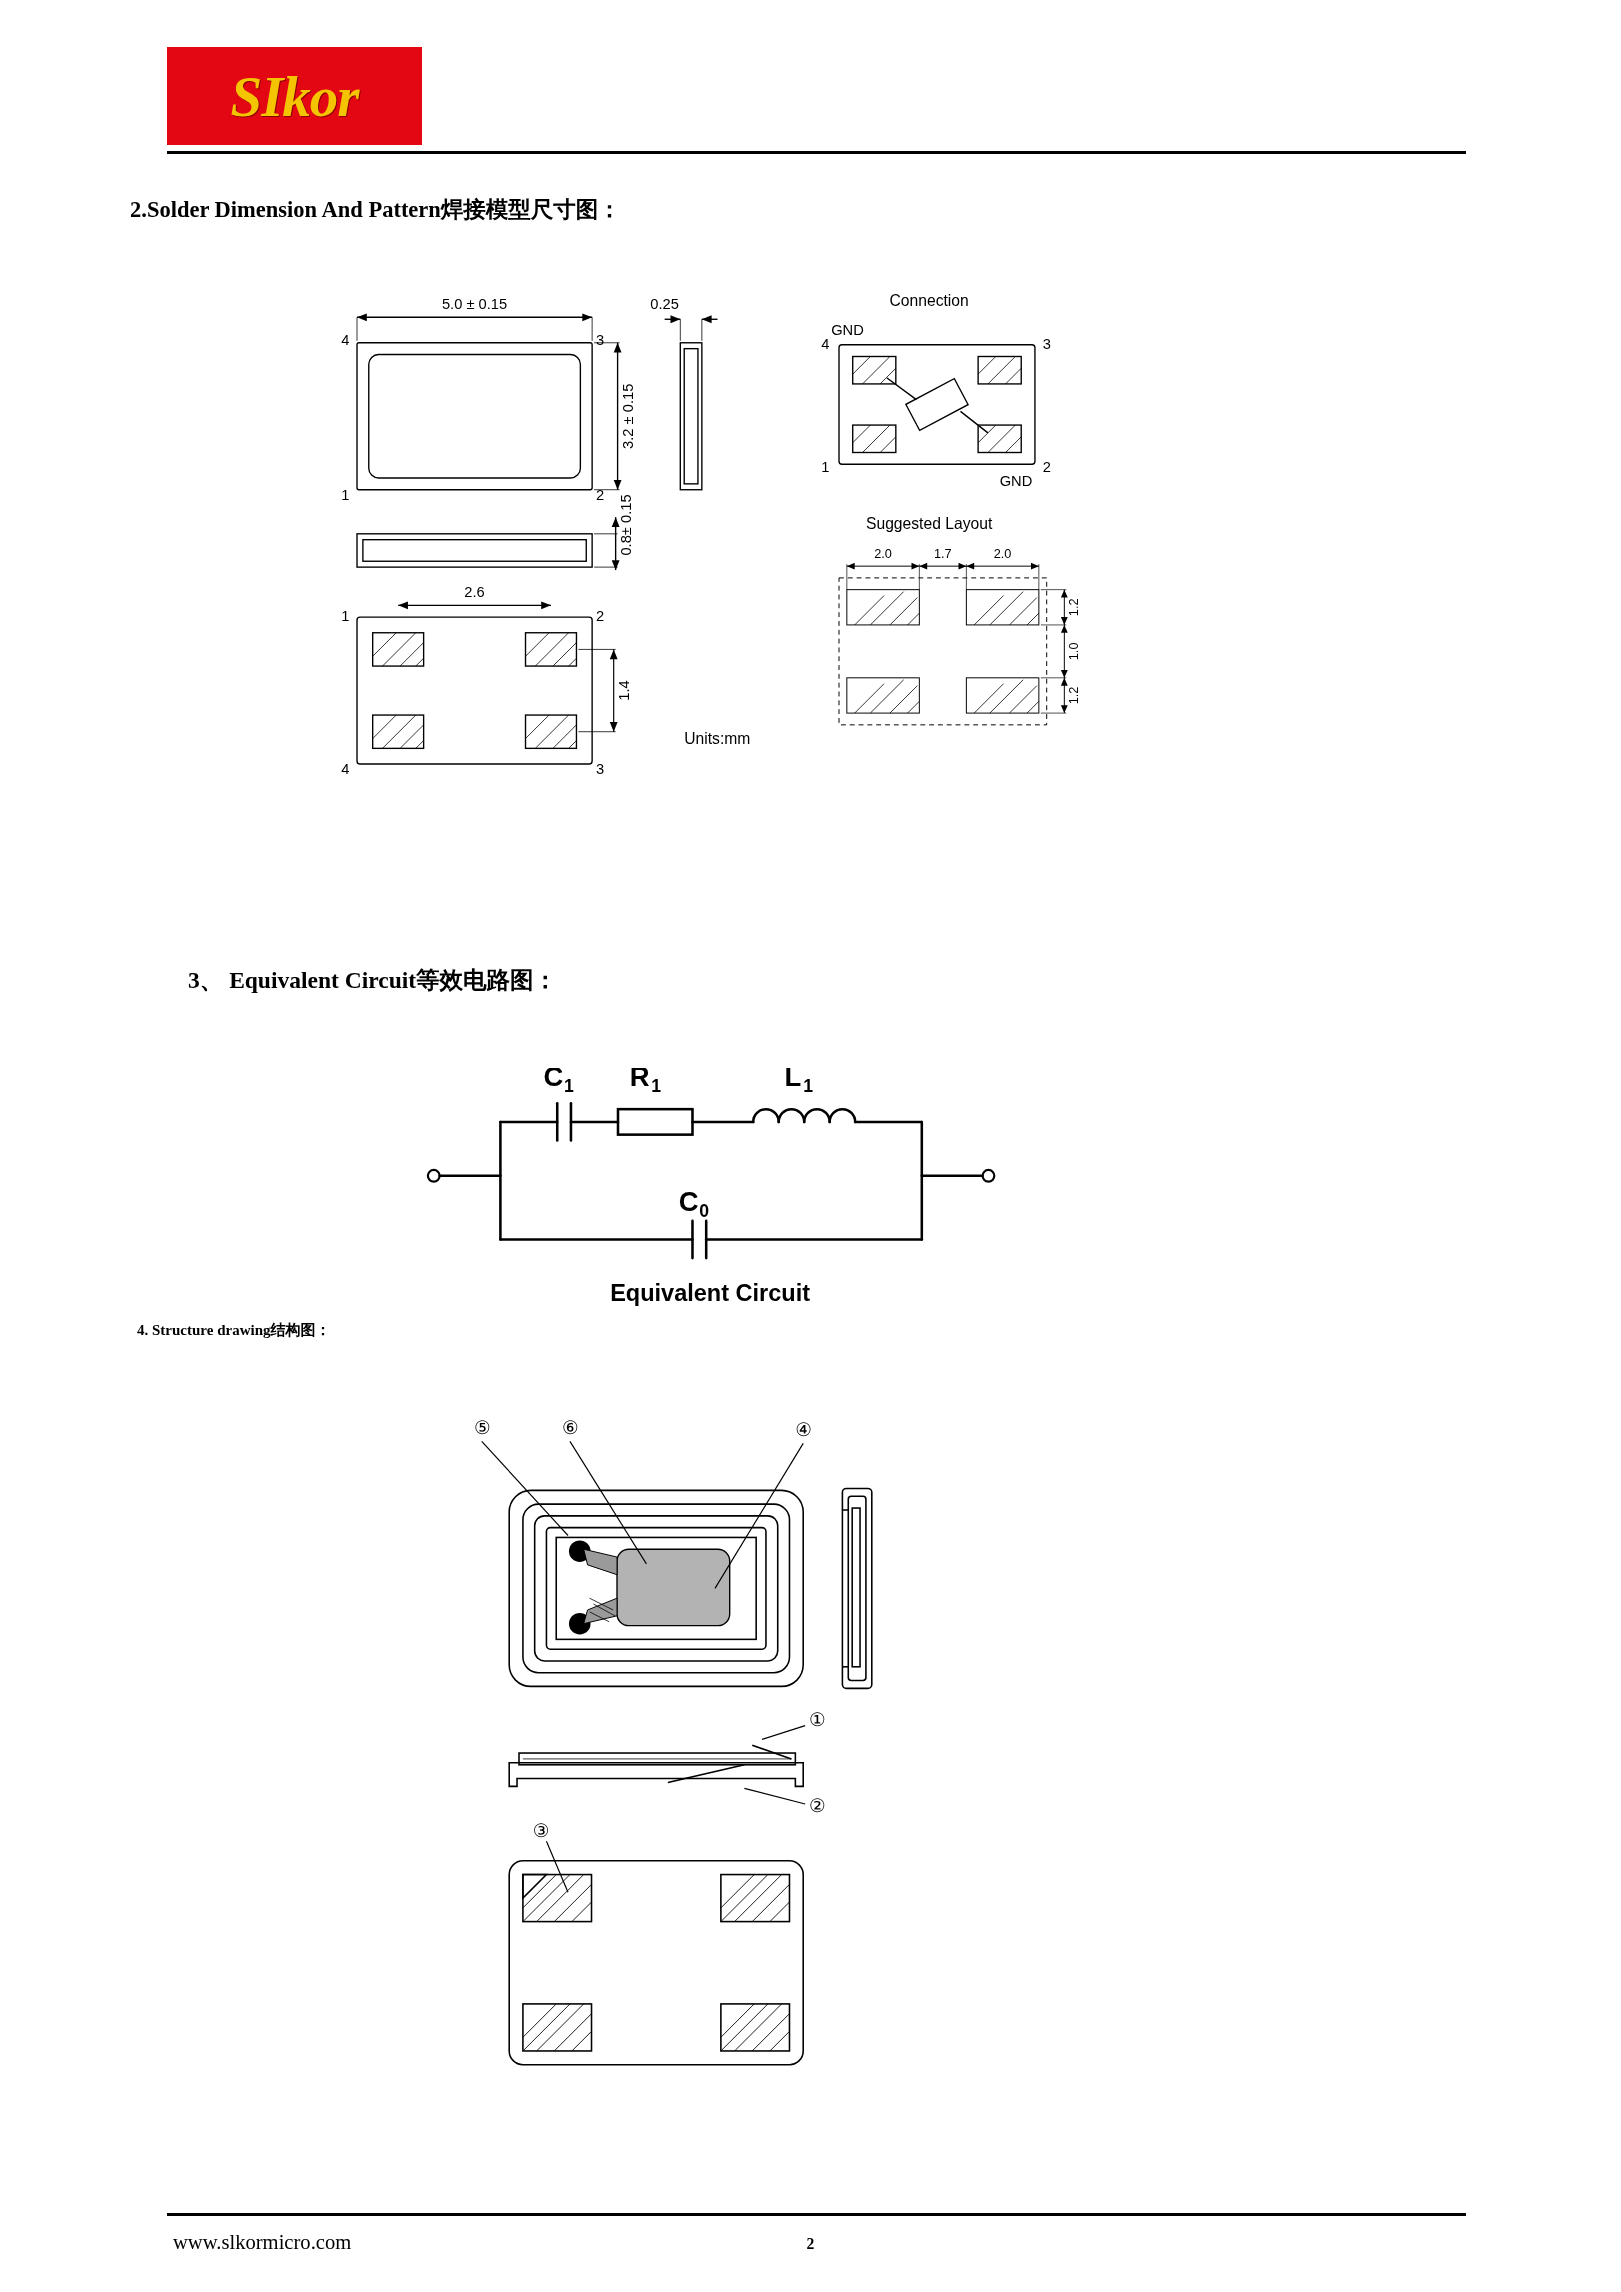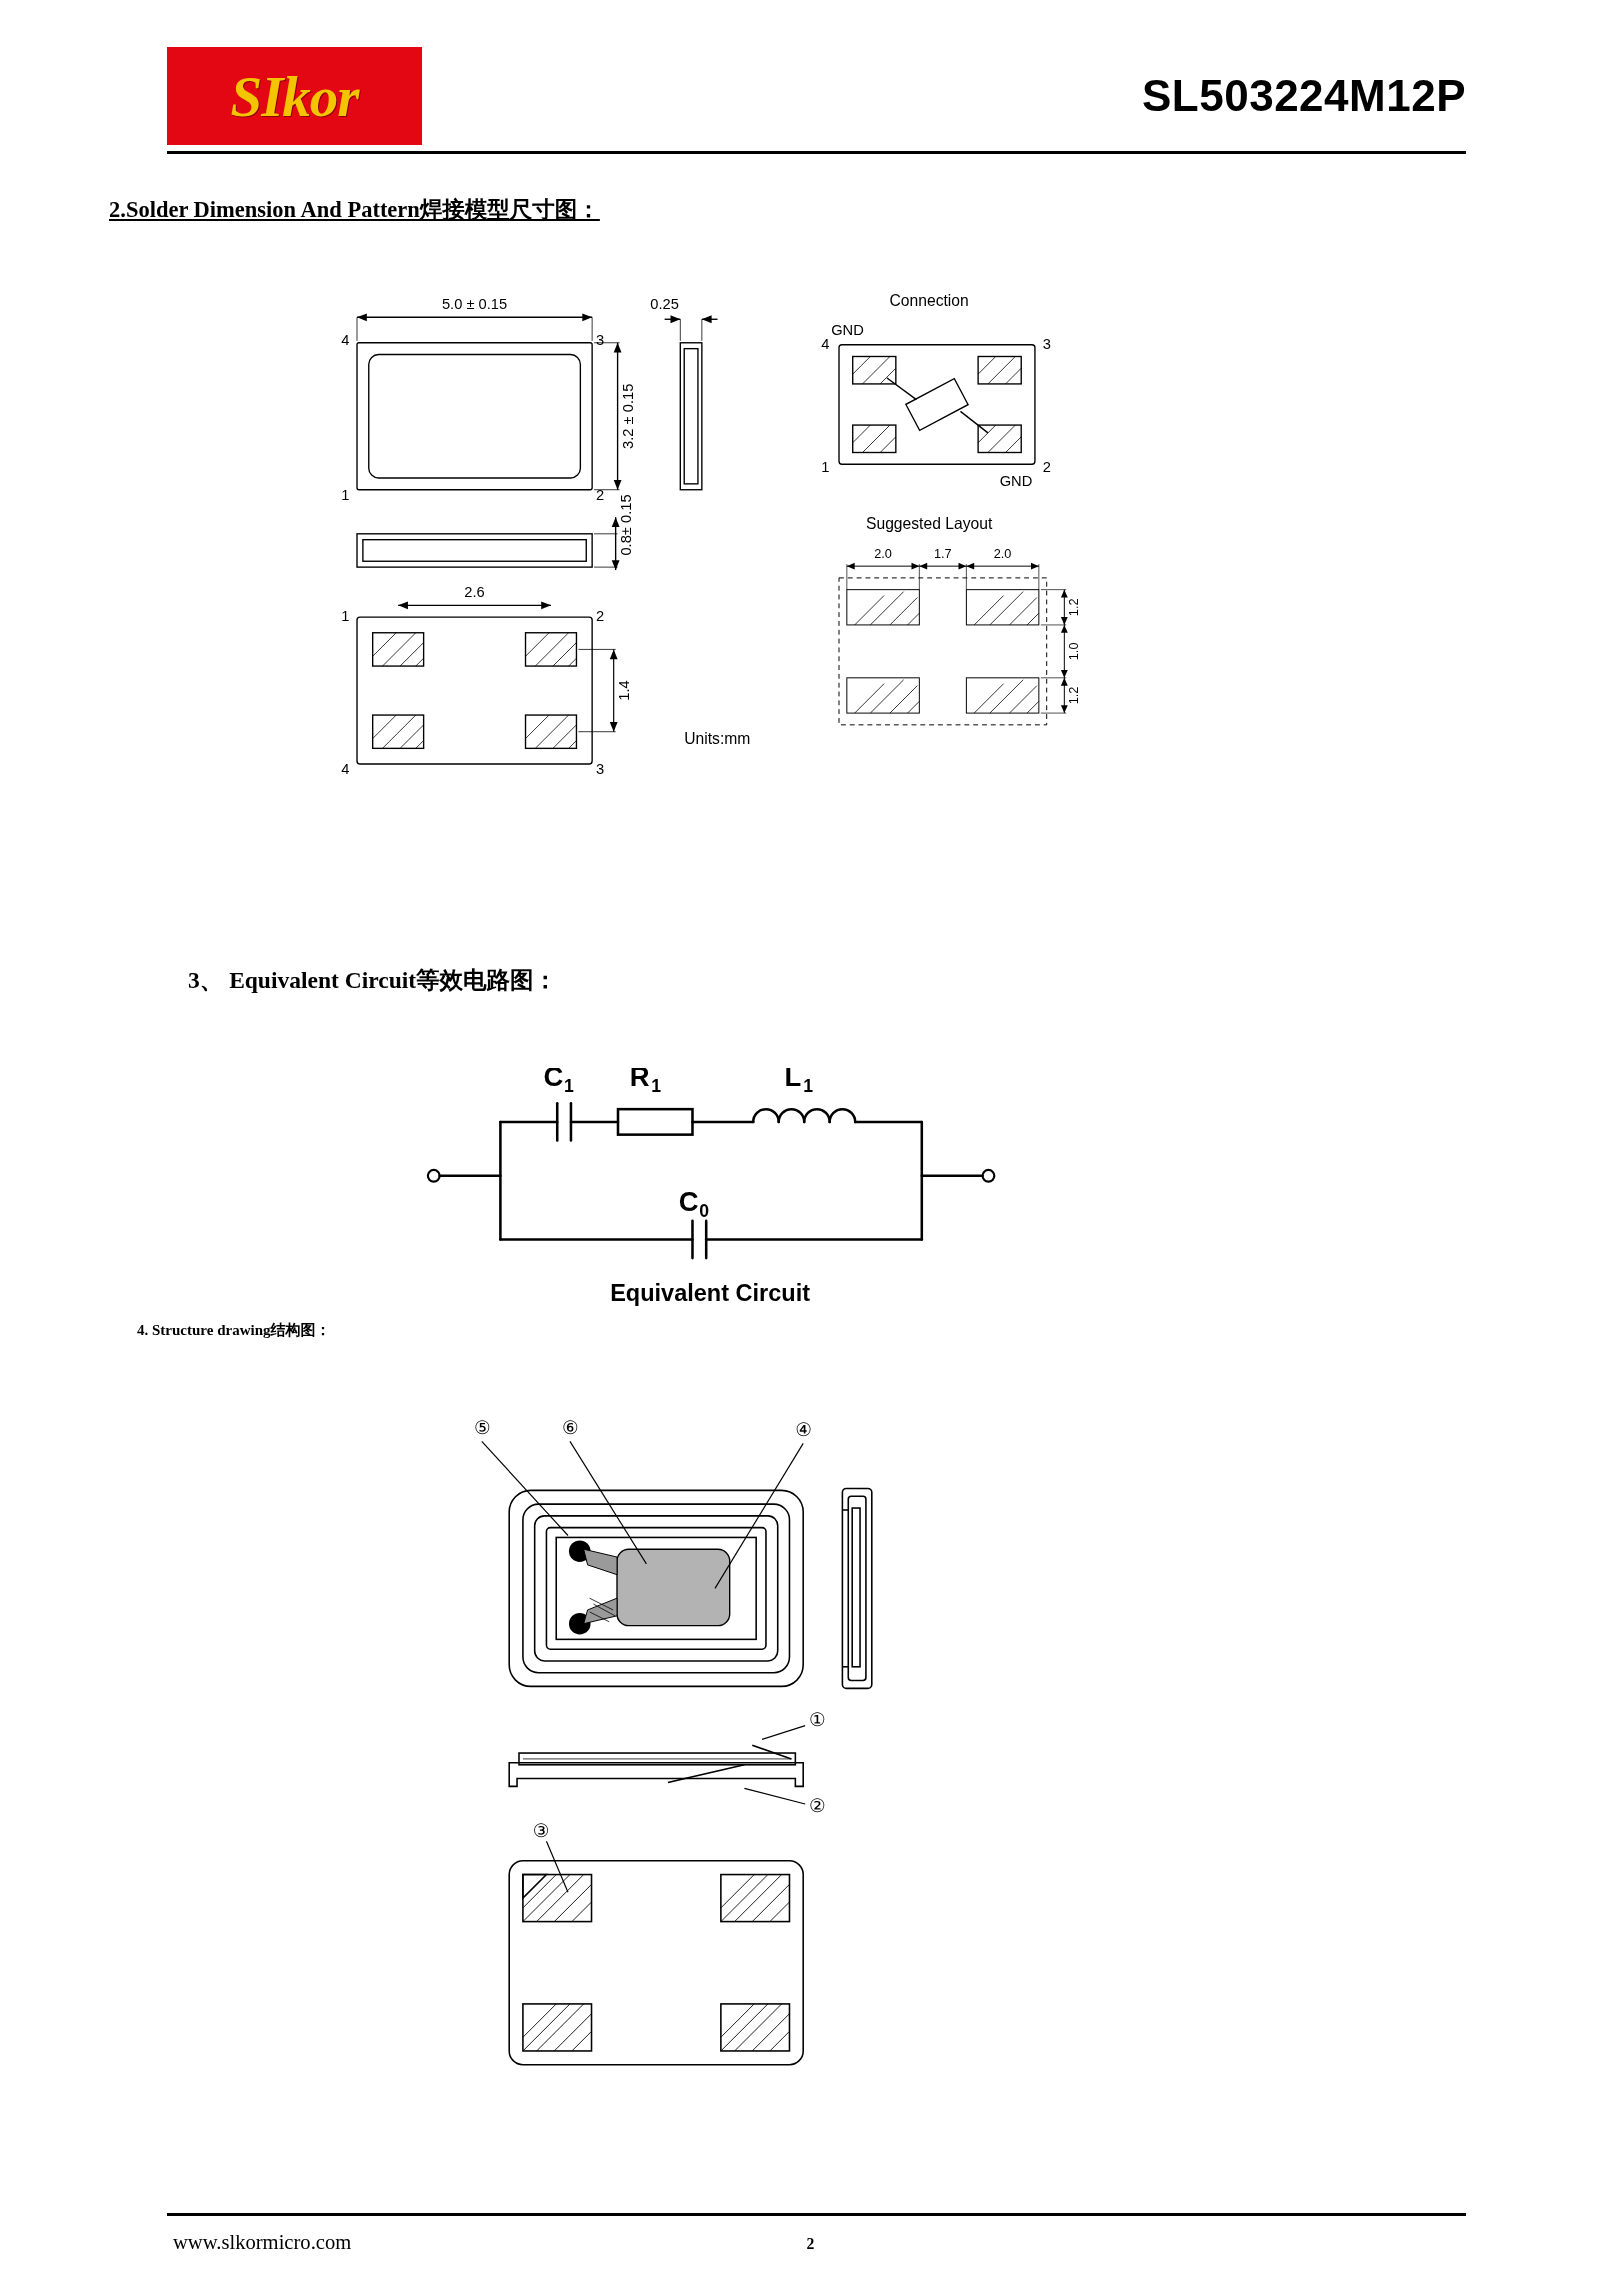--- a/index.html
+++ b/index.html
@@ -42,21 +42,21 @@
     border-top:3.9px solid #000;
   }
 
   
   .h-sec{
     position:absolute;
     font-family:"Liberation Serif", serif;
     font-weight:bold;
     font-size:22.5px;
   }
-  #sec2{left:109px;top:194px;text-decoration:underline;}
+  #sec2{left:130px;top:194px;}
   #sec3{left:188px;top:964px;font-size:23.5px;}
   #sec4{left:137px;top:1321px;font-size:15px;}
 
   
   .fig{position:absolute;}
 
   
   .footer-rule{
     position:absolute;left:167px;top:2213px;width:1299px;height:0;
     border-top:3.9px solid #000;
@@ -77,21 +77,20 @@
 </style>
 </head>
 <body>
 
 <div class="page">
 
   <div class="header">
     <div class="logo-box">
       <span class="logo-text">SIkor</span>
     </div>
-    <div class="header-title">SL503224M12P</div>
     <div class="header-rule"></div>
   </div>
 
   <div class="h-sec" id="sec2">2.Solder Dimension And Pattern焊接模型尺寸图：</div>
 
   <div class="fig" style="left:302px;top:284px;">
     <svg width="882" height="578" viewBox="0 0 900 590" xmlns="http://www.w3.org/2000/svg">
       <g fill="none" stroke="#000" stroke-width="1.4">
 
         <rect x="56" y="60" width="240" height="150" rx="2"></rect>

